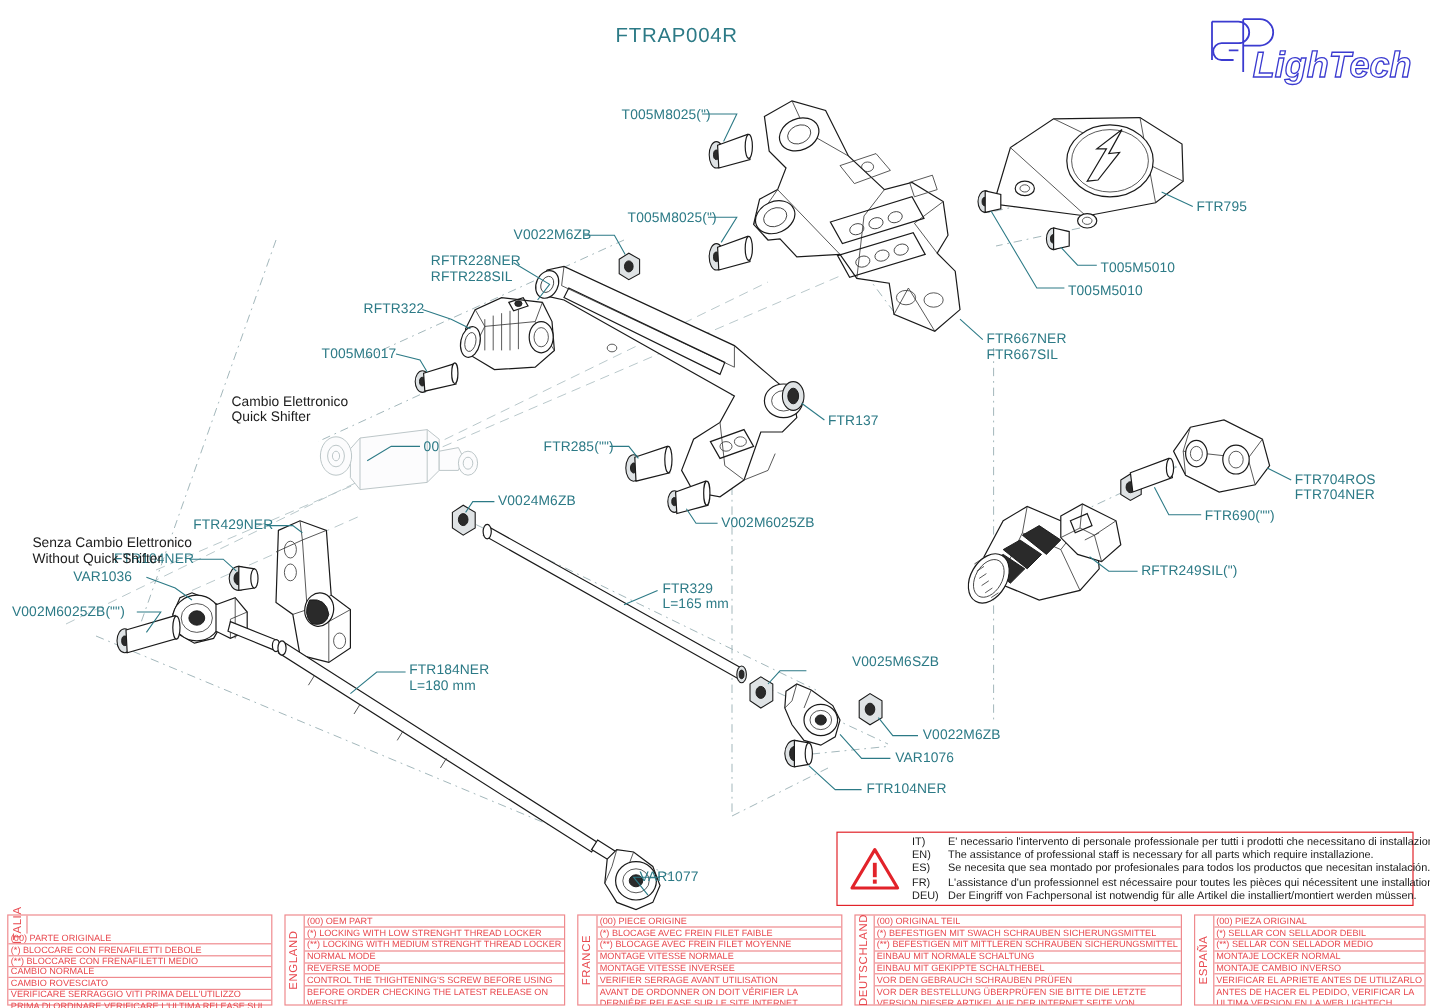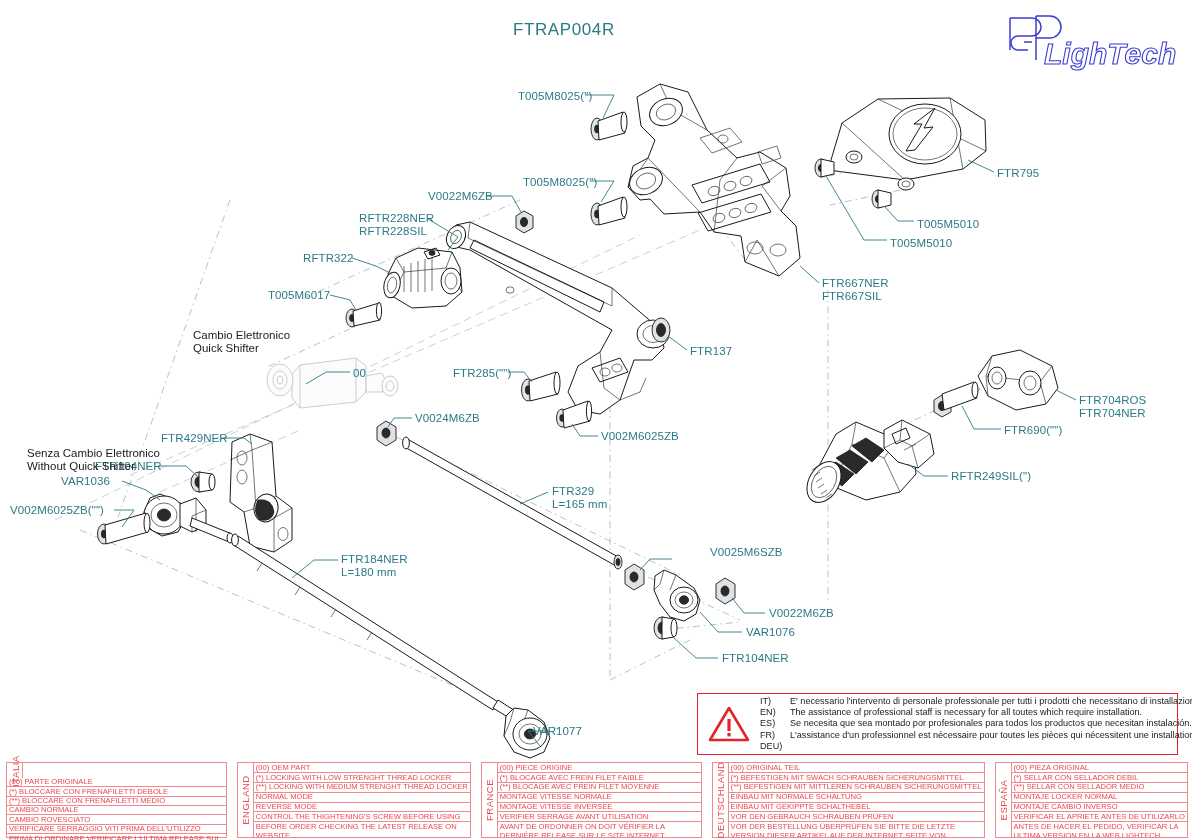--- a/index.html
+++ b/index.html
@@ -437,32 +437,33 @@
         <rect x="19.4" y="28" width="3.2" height="3.4" fill="#e2232a"></rect>
       </svg>
     </div>
     <div class="rows" id="warn-rows">
         <div class="wrow">
           <span class="wcode">IT)</span>
           <span>E' necessario l'intervento di personale professionale per tutti i prodotti che necessitano di installazione.</span>
         </div>
         <div class="wrow">
           <span class="wcode">EN)</span>
-          <span>The assistance of professional staff is necessary for all toutes which require installation.</span>
+          <span>The assistance of professional staff is necessary for all parts which require installazione.</span>
         </div>
         <div class="wrow">
           <span class="wcode">ES)</span>
           <span>Se necesita que sea montado por profesionales para todos los productos que necesitan instalación.</span>
         </div>
         <div class="wrow">
           <span class="wcode">FR)</span>
           <span>L'assistance d'un professionnel est nécessaire pour toutes les pièces qui nécessitent une installation.</span>
         </div>
         <div class="wrow">
           <span class="wcode">DEU)</span>
+          <span>Der Eingriff von Fachpersonal ist notwendig  für alle Artikel die installiert/montiert werden müssen.</span>
         </div>
       </div>
   </div>
 
   <div id="legend">
       <div class="lgbox b1">
         <div class="side">
           <span>ITALIA</span>
         </div>
         <div class="rows">

